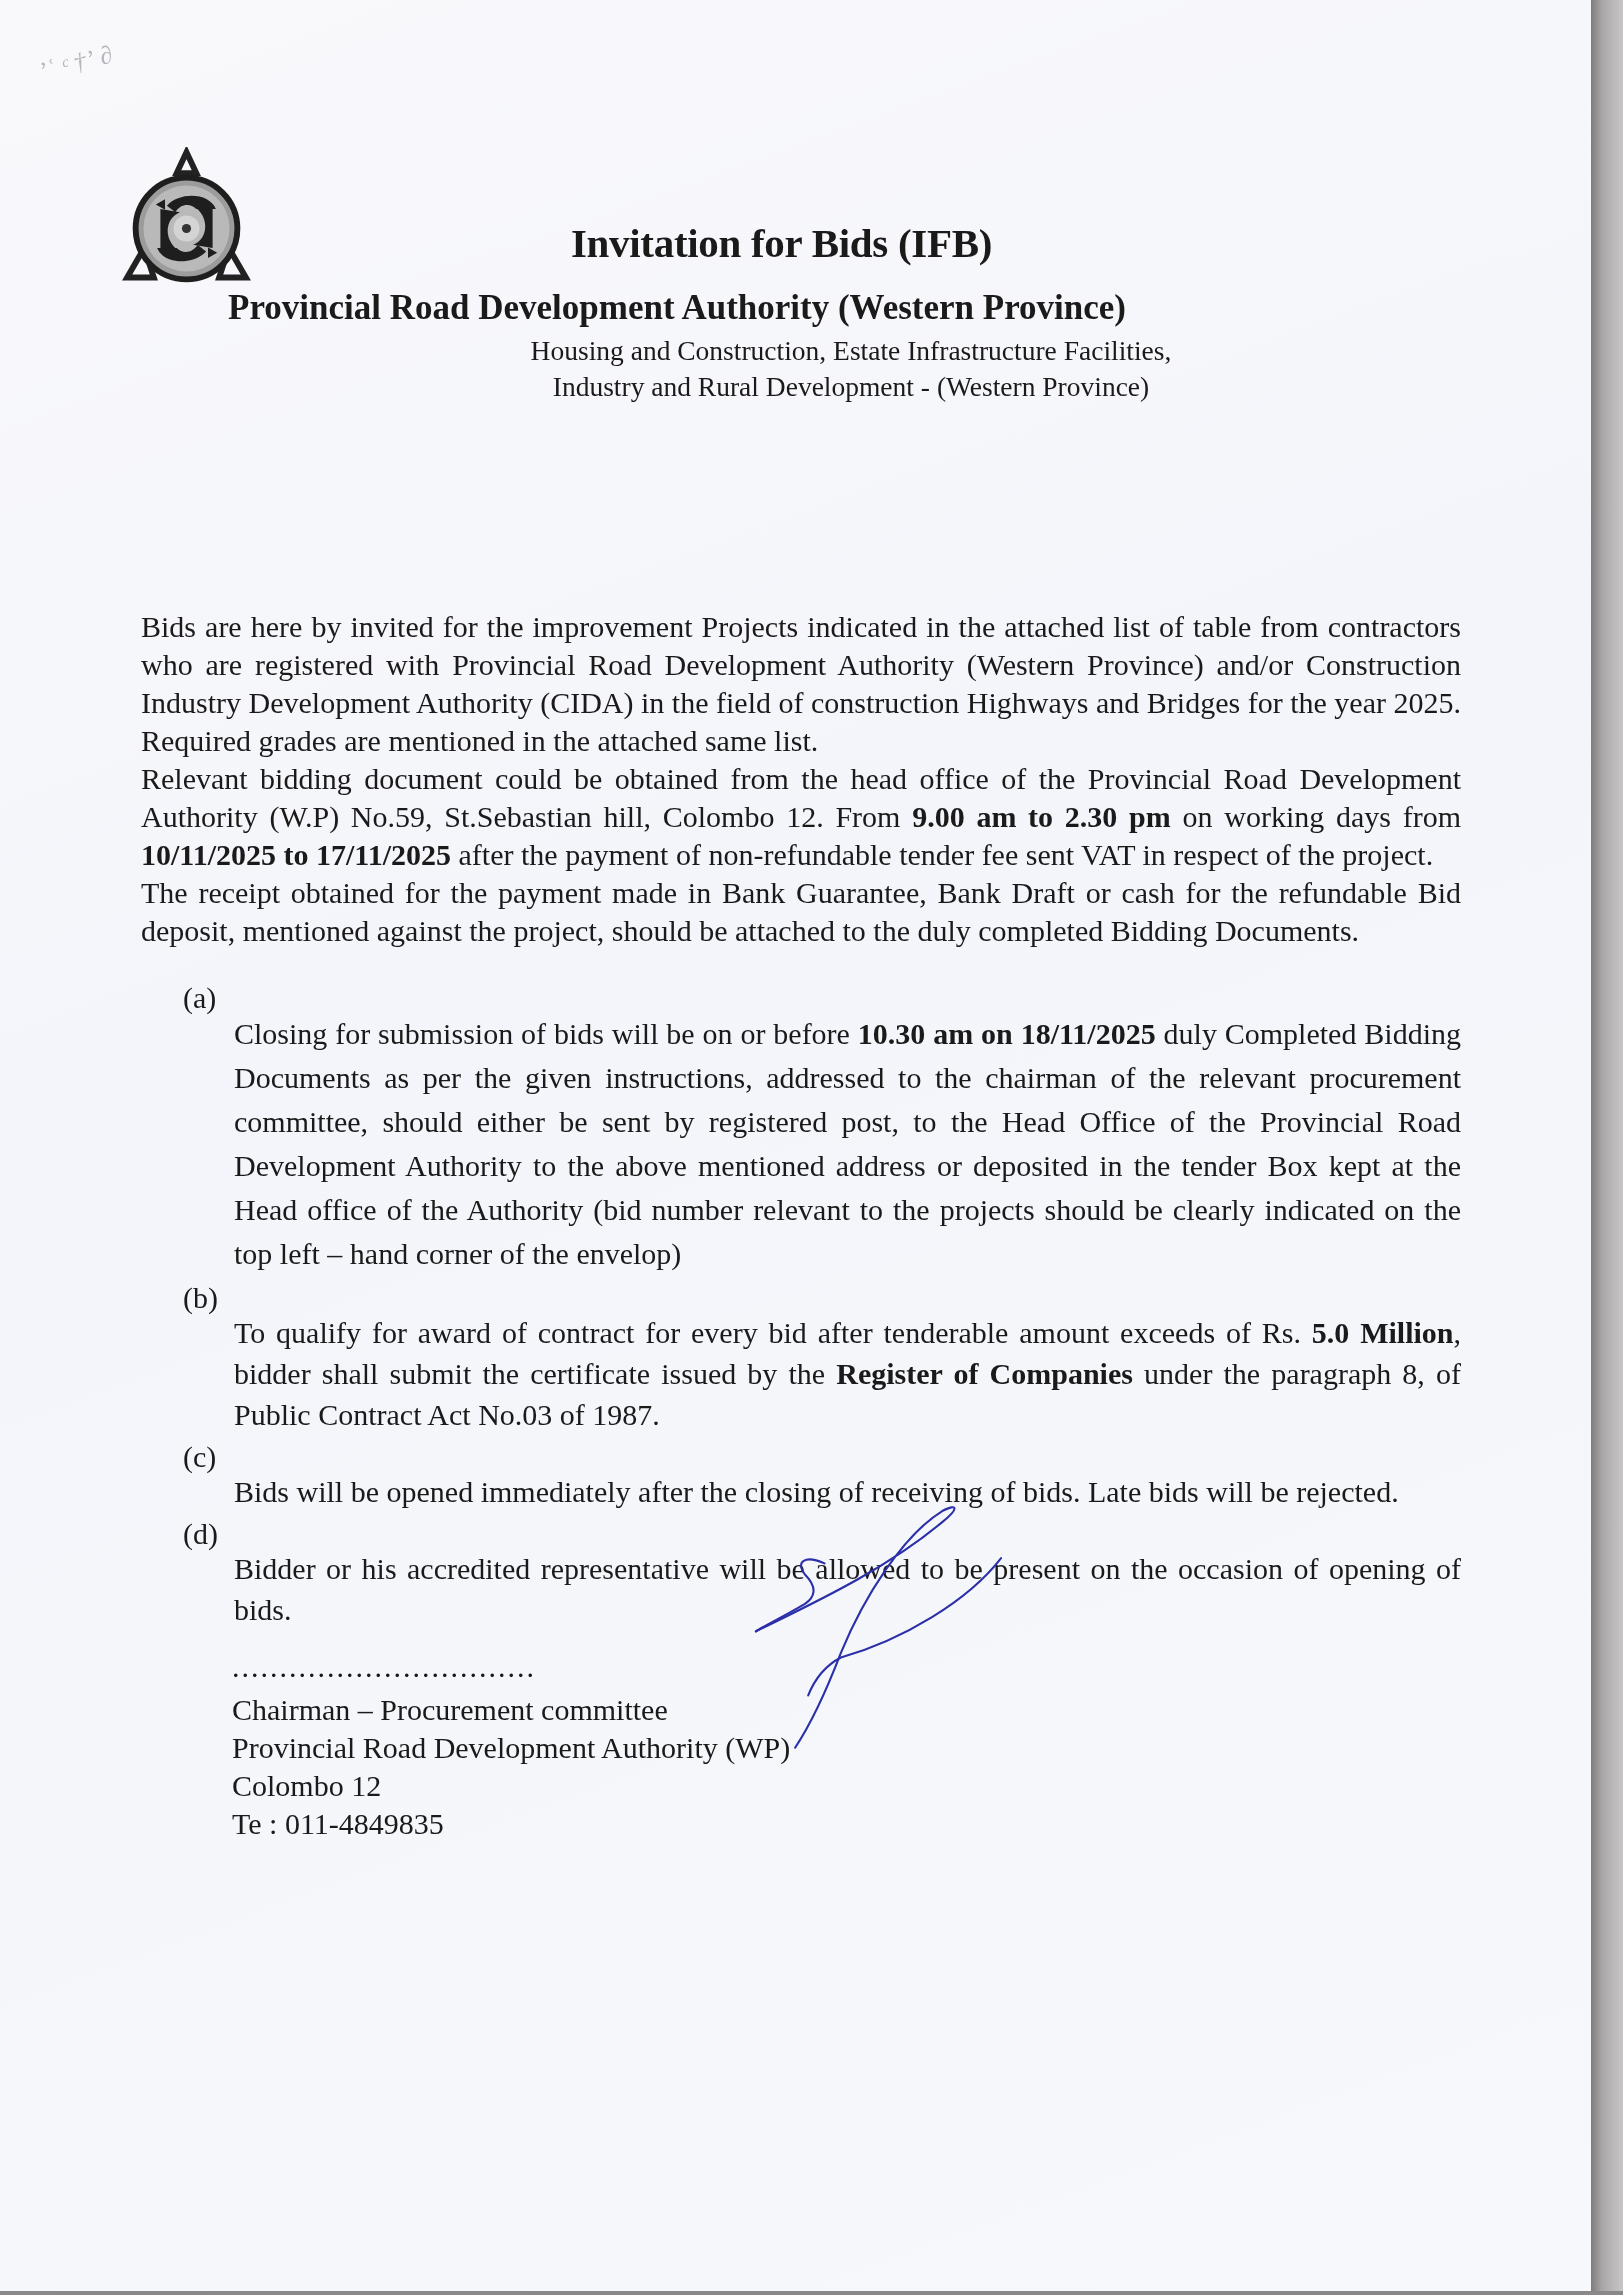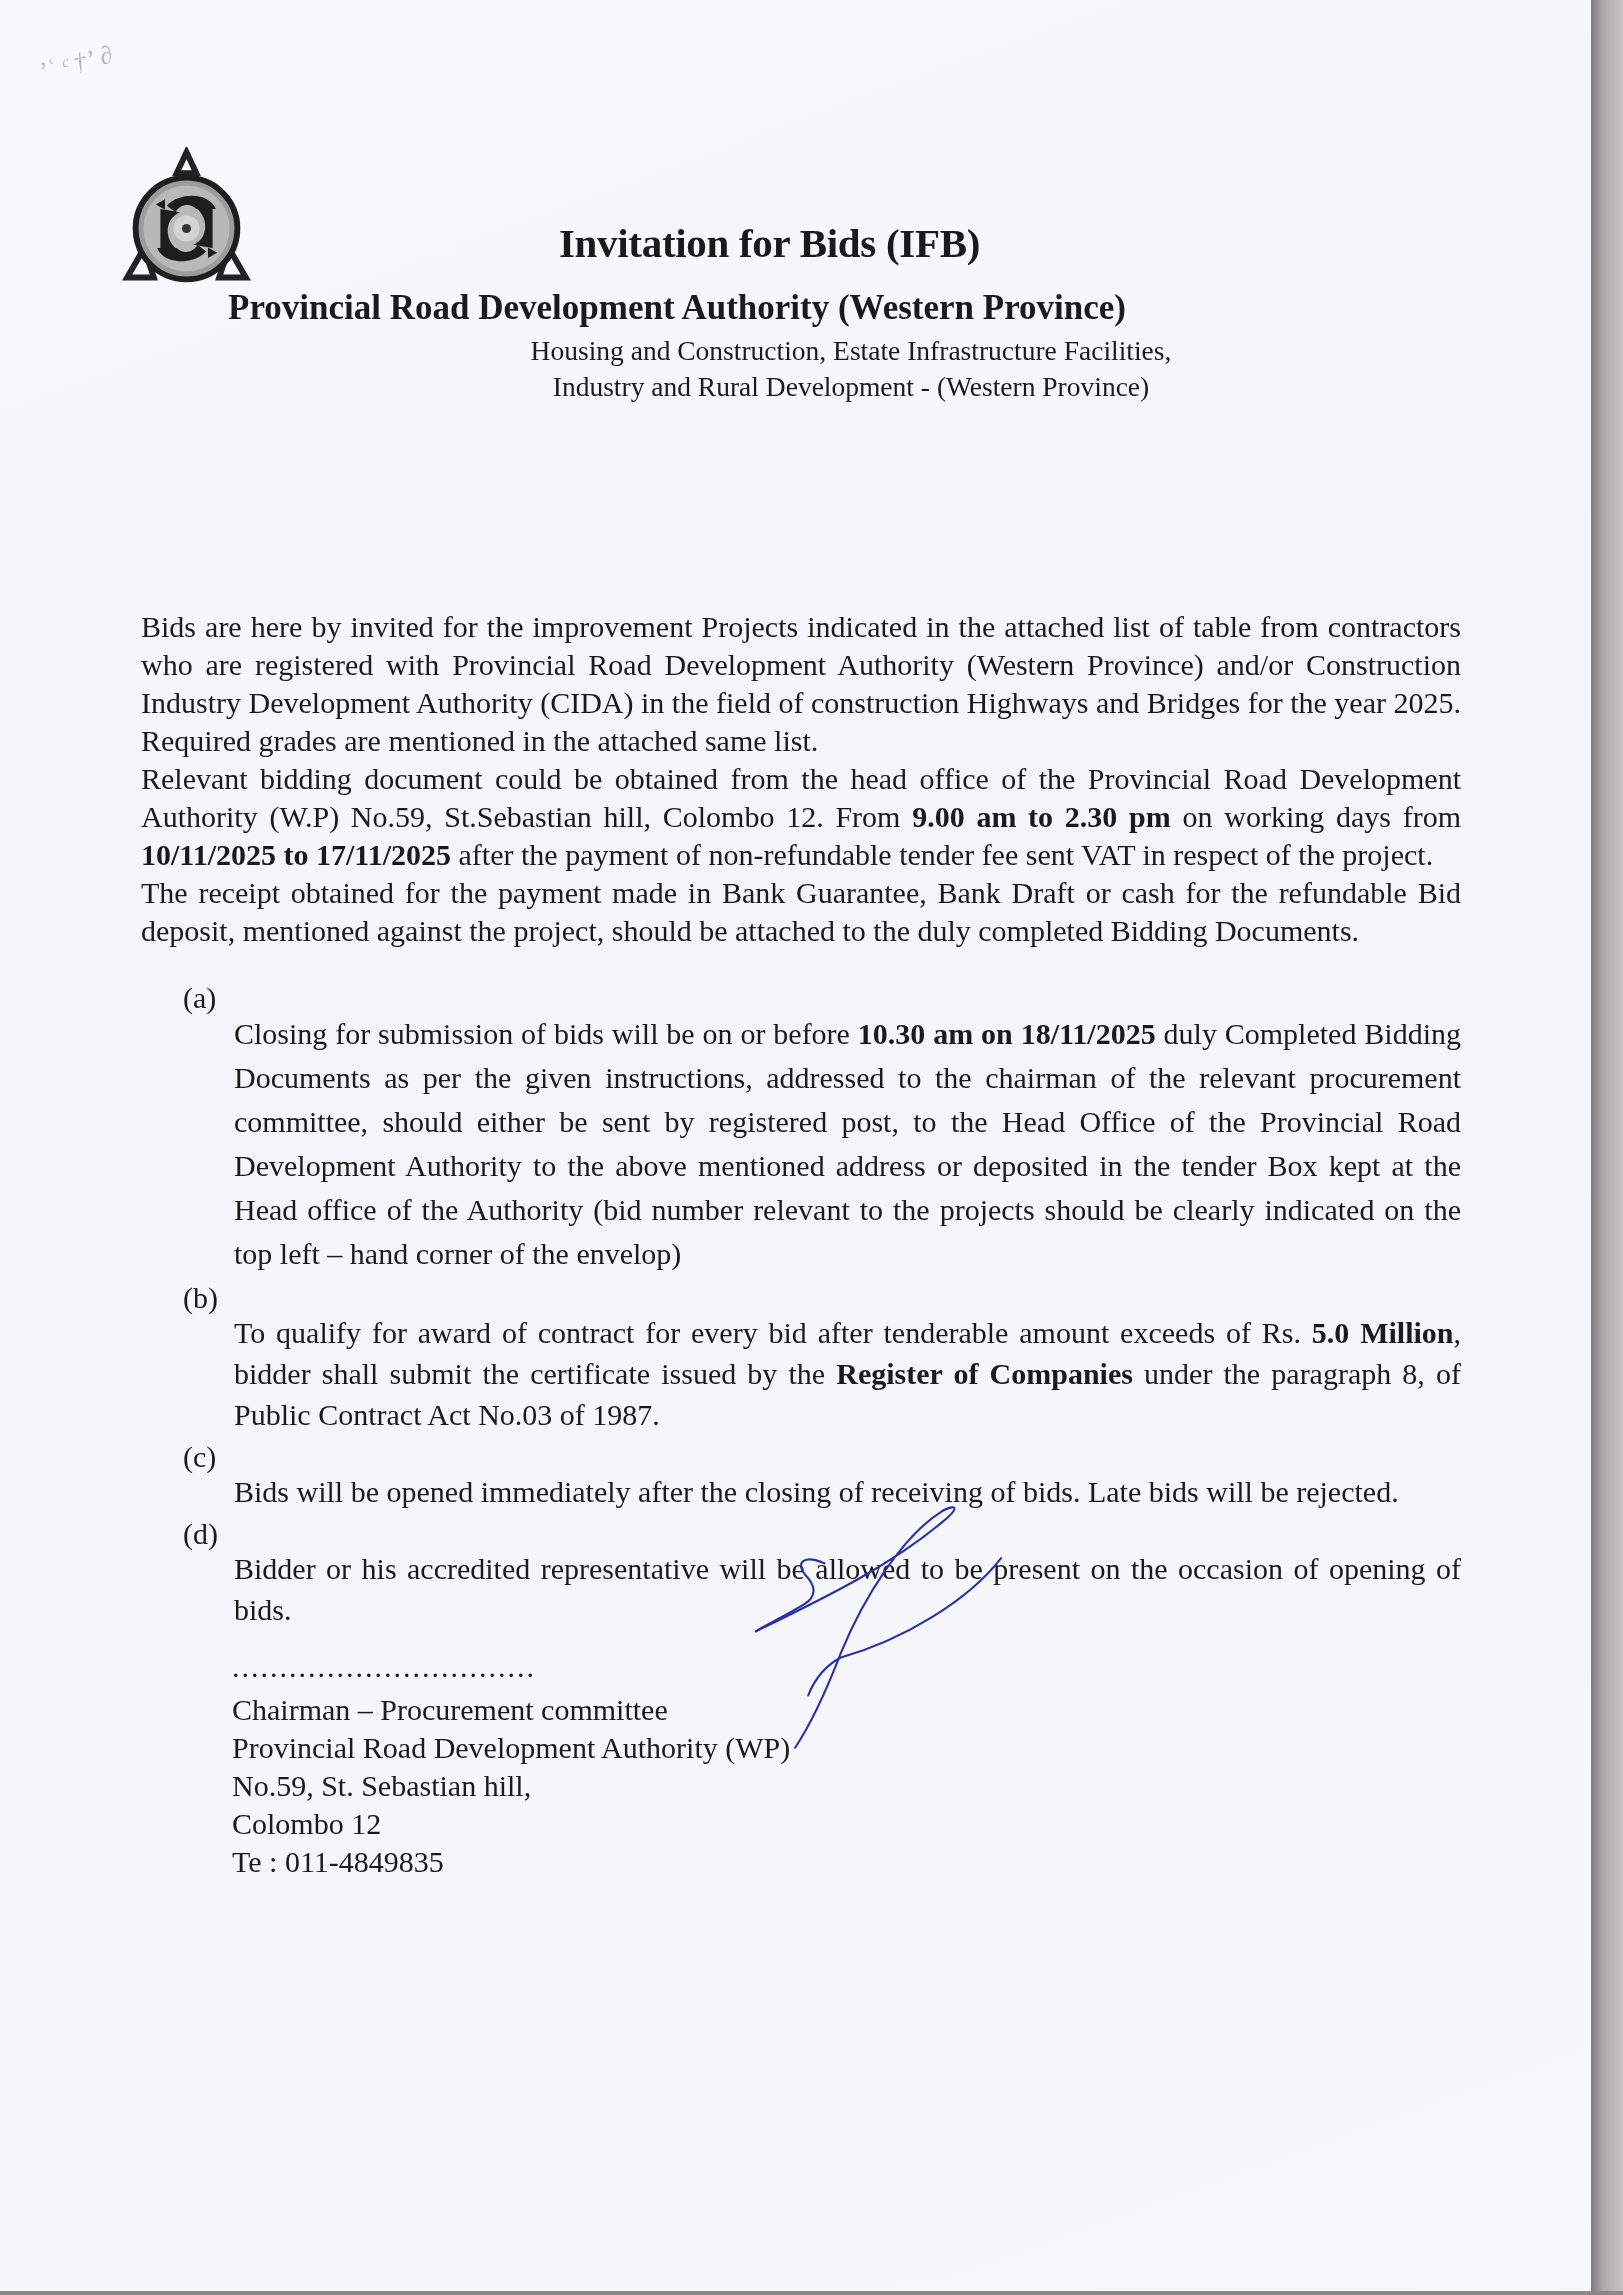--- a/index.html
+++ b/index.html
@@ -22,21 +22,21 @@
     background: #8a8889;
   }
   .scribble {
     position: absolute; left: 39px; top: 39px; width: 157px; height: 46px;
     color: #b5b6bb; font-size: 25px; font-style: italic; transform: rotate(-14deg);
   }
   .logo {
     position: absolute; left: 118px; top: 147px; width: 137px; height: 137px;
   }
   .title {
-    position: absolute; left: 0; width: 1468px; text-align: center;
+    position: absolute; left: 12px; width: 1468px; text-align: center;
     top: 219px; font-size: 41px; font-weight: bold; padding-left: 71px; box-sizing: border-box;
     letter-spacing: -0.3px;
   }
   .org {
     position: absolute; left: 0; width: 1308px; text-align: center;
     top: 288px; font-size: 35px; font-weight: bold; padding-left: 46px; box-sizing: border-box;
   }
   .ministry {
     position: absolute; left: 0; width: 1623px; text-align: center;
     top: 333px; font-size: 27.5px; line-height: 36px; padding-left: 79px; box-sizing: border-box;
@@ -126,21 +126,20 @@
       <path d="M35,222 C120,180 230,130 320,55 C345,35 345,25 320,38 C260,75 200,170 165,255 C140,320 115,370 95,400"></path>
       <path d="M410,110 C360,175 260,235 165,262 C140,275 125,295 115,320"></path>
     </g>
   </svg>
 
   <div class="sig-dots">................................</div>
 
   <div class="address">
     <div>Chairman – Procurement committee</div>
     <div>Provincial Road Development Authority (WP)</div>
-    <div>No.59, St. Sebastian hill,</div>
     <div>Colombo 12</div>
     <div>Te : 011-4849835</div>
   </div>
 </div>
 
 <div class="edge-right"></div>
 <div class="edge-bottom"></div>
 
 
 </body></html>

